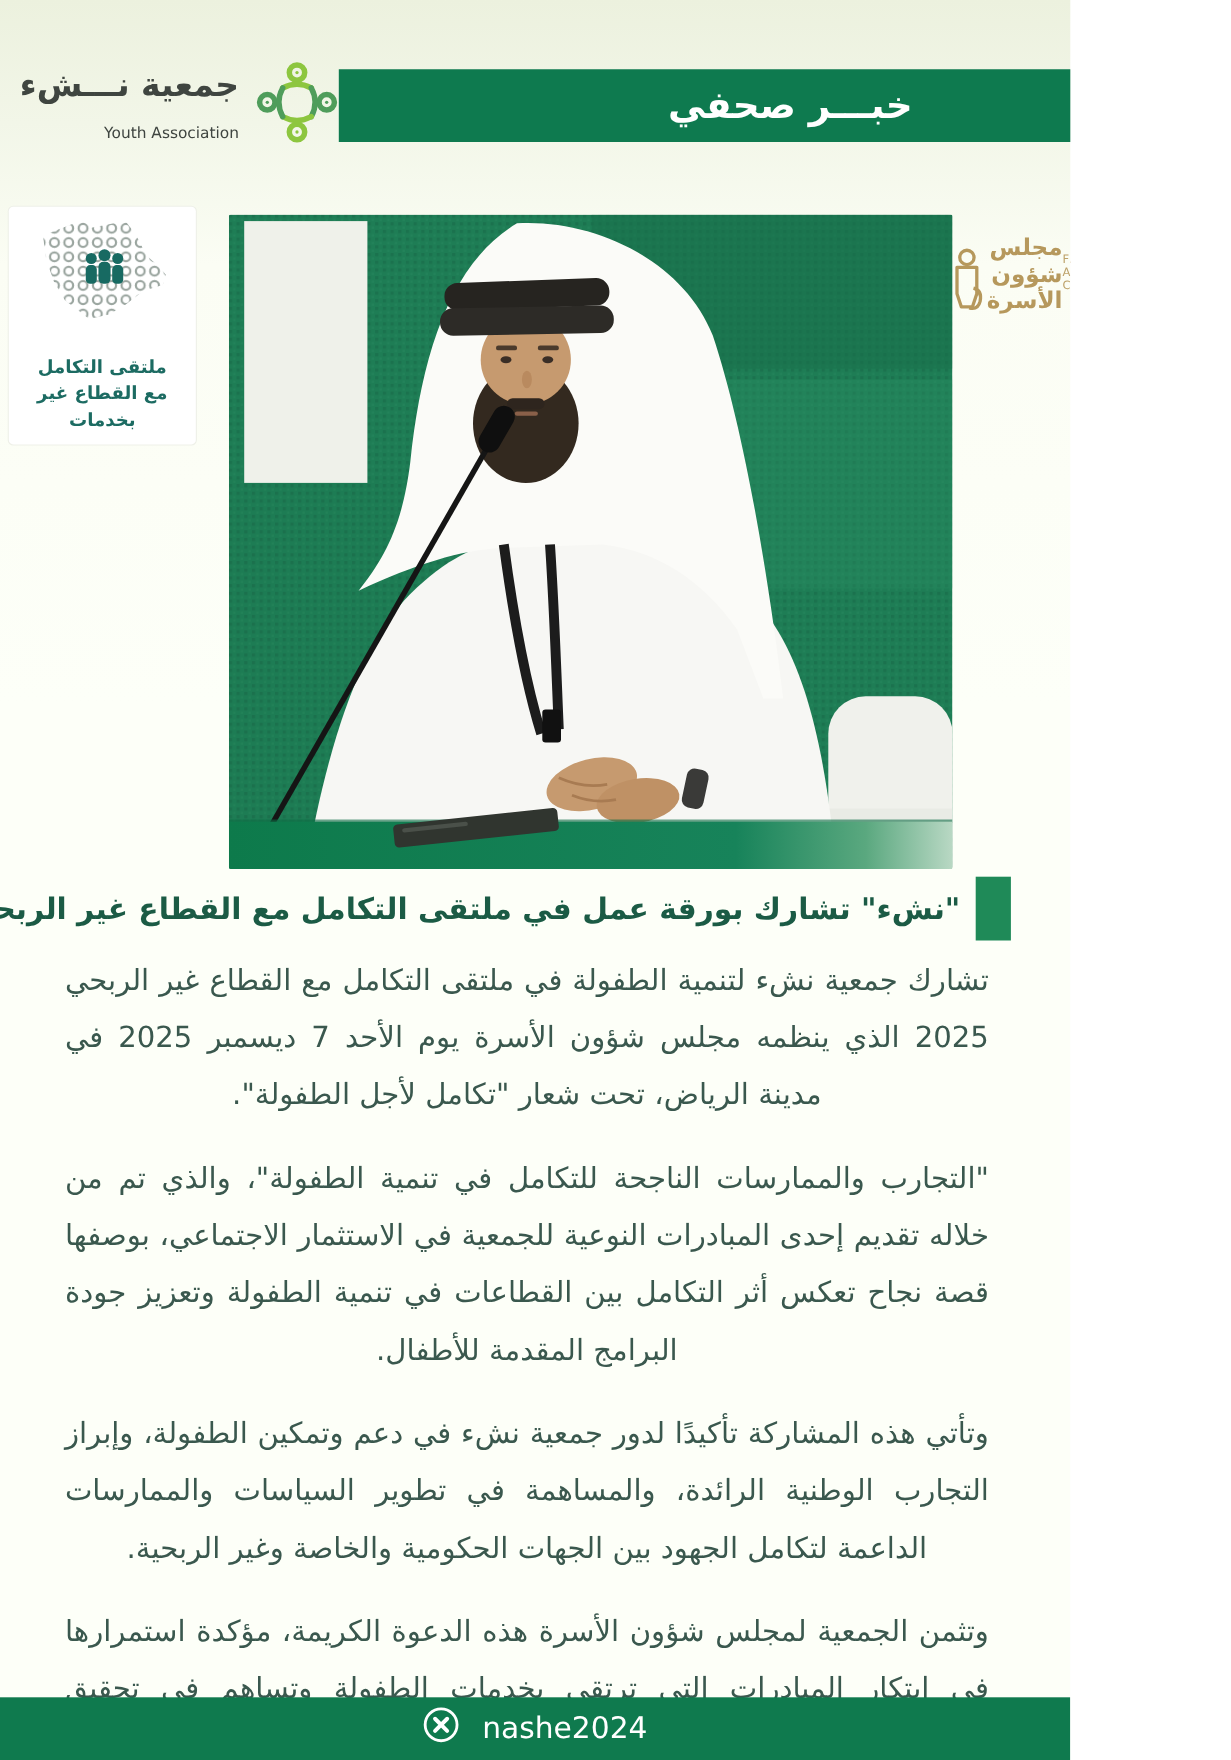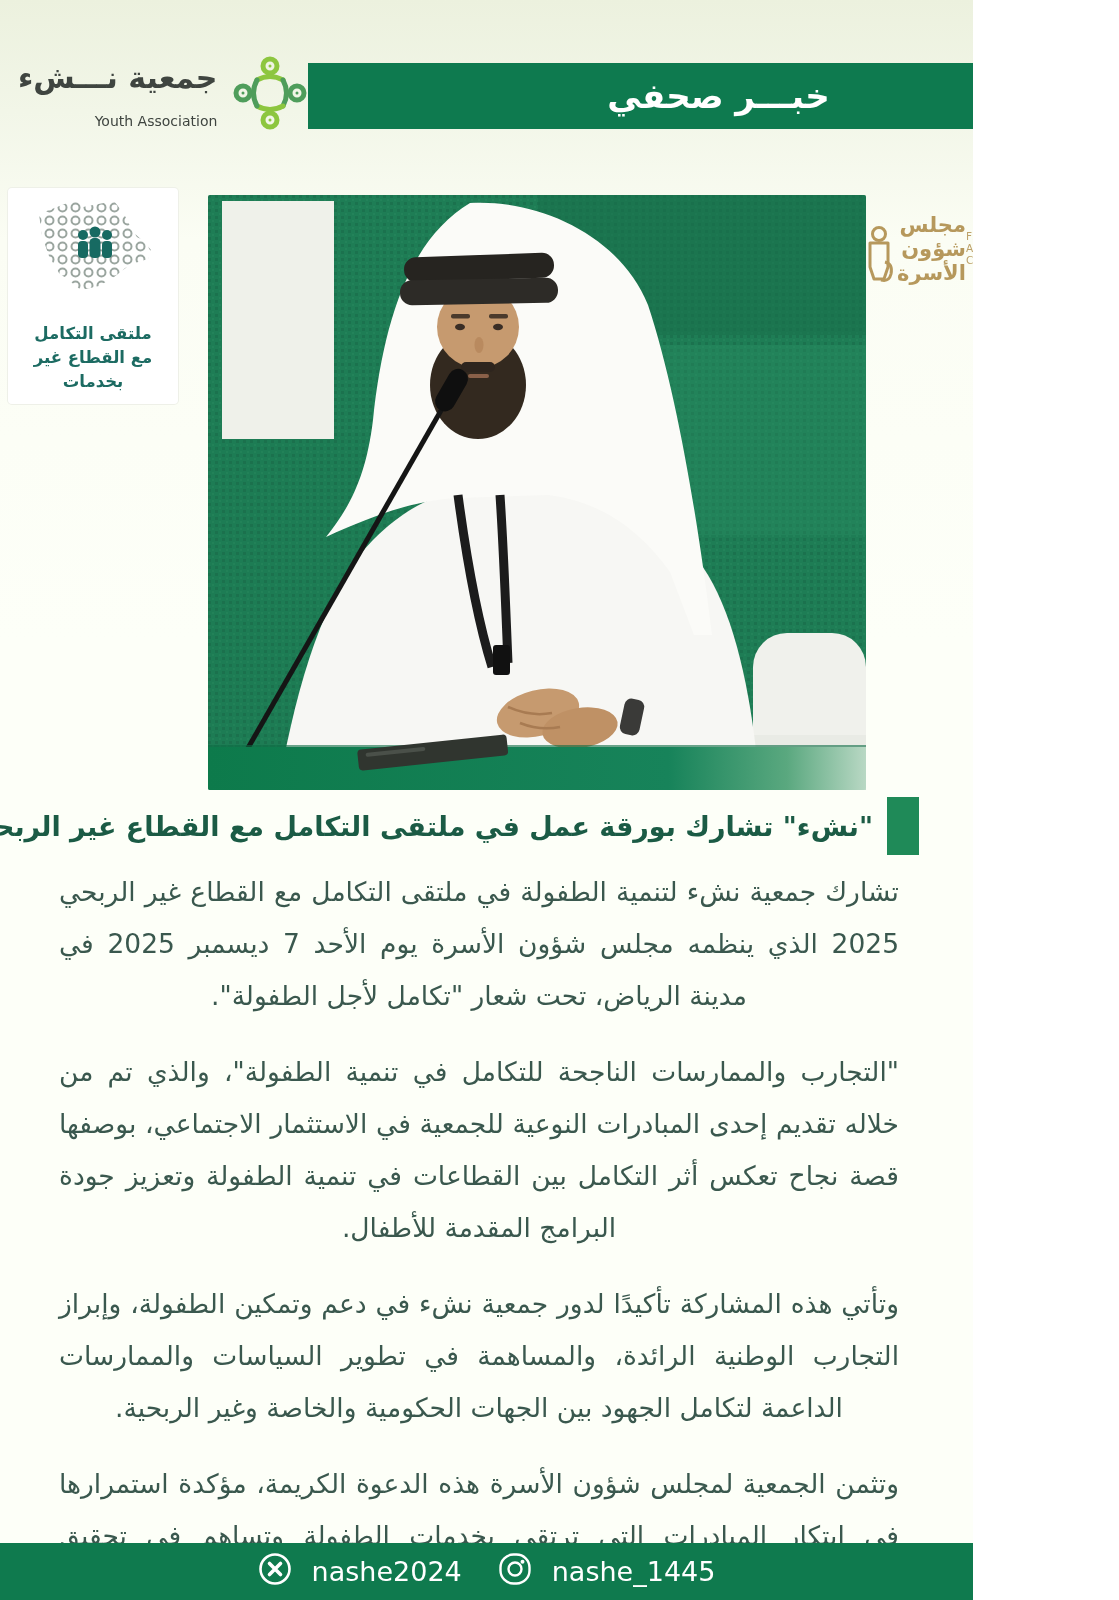--- a/index.html
+++ b/index.html
@@ -224,25 +224,15 @@
   <div class="footer">
     <a class="handle" href="#">
       <span>
         <svg width="34" height="34" viewBox="0 0 34 34">
           <circle cx="17" cy="17" r="14.5" stroke="#ffffff" stroke-width="2.6" fill="none"></circle>
           <path d="M11.5 11.5 L22.5 22.5 M22.5 11.5 L11.5 22.5" stroke="#ffffff" stroke-width="3.6" stroke-linecap="round"></path>
         </svg>
       </span>
       <span>nashe2024</span>
     </a>
-    <a class="handle" href="#">
-      <span>
-        <svg width="34" height="34" viewBox="0 0 34 34">
-          <rect x="2.5" y="2.5" width="29" height="29" rx="13" stroke="#ffffff" stroke-width="2.4" fill="none"></rect>
-          <circle cx="17" cy="17" r="6.5" stroke="#ffffff" stroke-width="2.4" fill="none"></circle>
-          <circle cx="24.5" cy="9.8" r="2" fill="#ffffff"></circle>
-        </svg>
-      </span>
-      <span>nashe_1445</span>
-    </a>
   </div>
 
 </div>
 
 </body></html>

